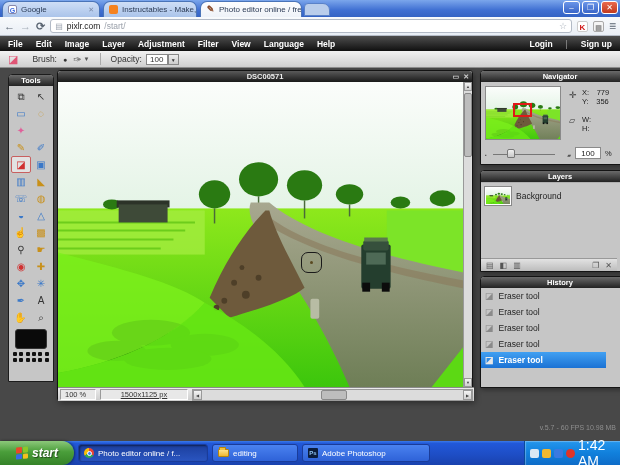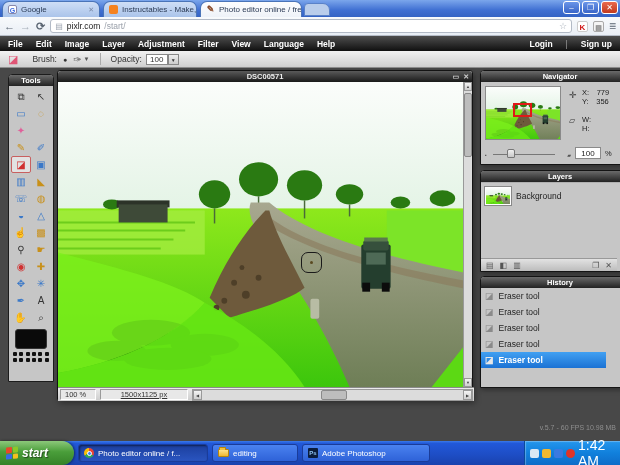--- a/index.html
+++ b/index.html
@@ -181,21 +181,21 @@
     background:#bdbdbd; border:1px solid #8a8a8a; border-radius:2px; }
 
   .fps { position:absolute; right:4px; top:356px; color:#8e8e8e; font-size:7px; }
 
   
   .taskbar { position:absolute; left:0; top:441px; width:620px; height:24px;
     background:linear-gradient(180deg,#3a7ae8 0%,#2158d8 10%,#1e4ec6 55%,#1942ae 100%); }
   .startbtn { position:absolute; left:0; top:0; width:74px; height:24px;
     background:linear-gradient(180deg,#8cc87a,#4a9e3a 45%,#358228);
     border-radius:0 12px 12px 0; box-shadow:1px 0 3px rgba(0,0,0,.5);
-    display:flex; align-items:center; gap:4px; padding:0 10px 0 6px; }
+    display:flex; align-items:center; gap:4px; padding:0 10px 0 16px; }
   .startbtn .label { color:#fff; font-size:12px; font-weight:bold; font-style:italic;
     text-shadow:1px 1px 1px rgba(0,0,0,.5); }
   .flag { width:12px; height:12px; display:grid; grid-template-columns:1fr 1fr; gap:1px;
     transform:skewY(-6deg); }
   .flag span { border-radius:1px; }
   .flag .f1{background:#e8482a;} .flag .f2{background:#8ac828;}
   .flag .f3{background:#3a6ae8;} .flag .f4{background:#f4c020;}
   .taskbtn { position:absolute; top:3px; height:18px; border-radius:3px;
     background:linear-gradient(180deg,#4a82f0,#2e62d8); border:1px solid #1a3c9a;
     display:flex; align-items:center; gap:4px; padding:0 5px; color:#fff; font-size:8px;

